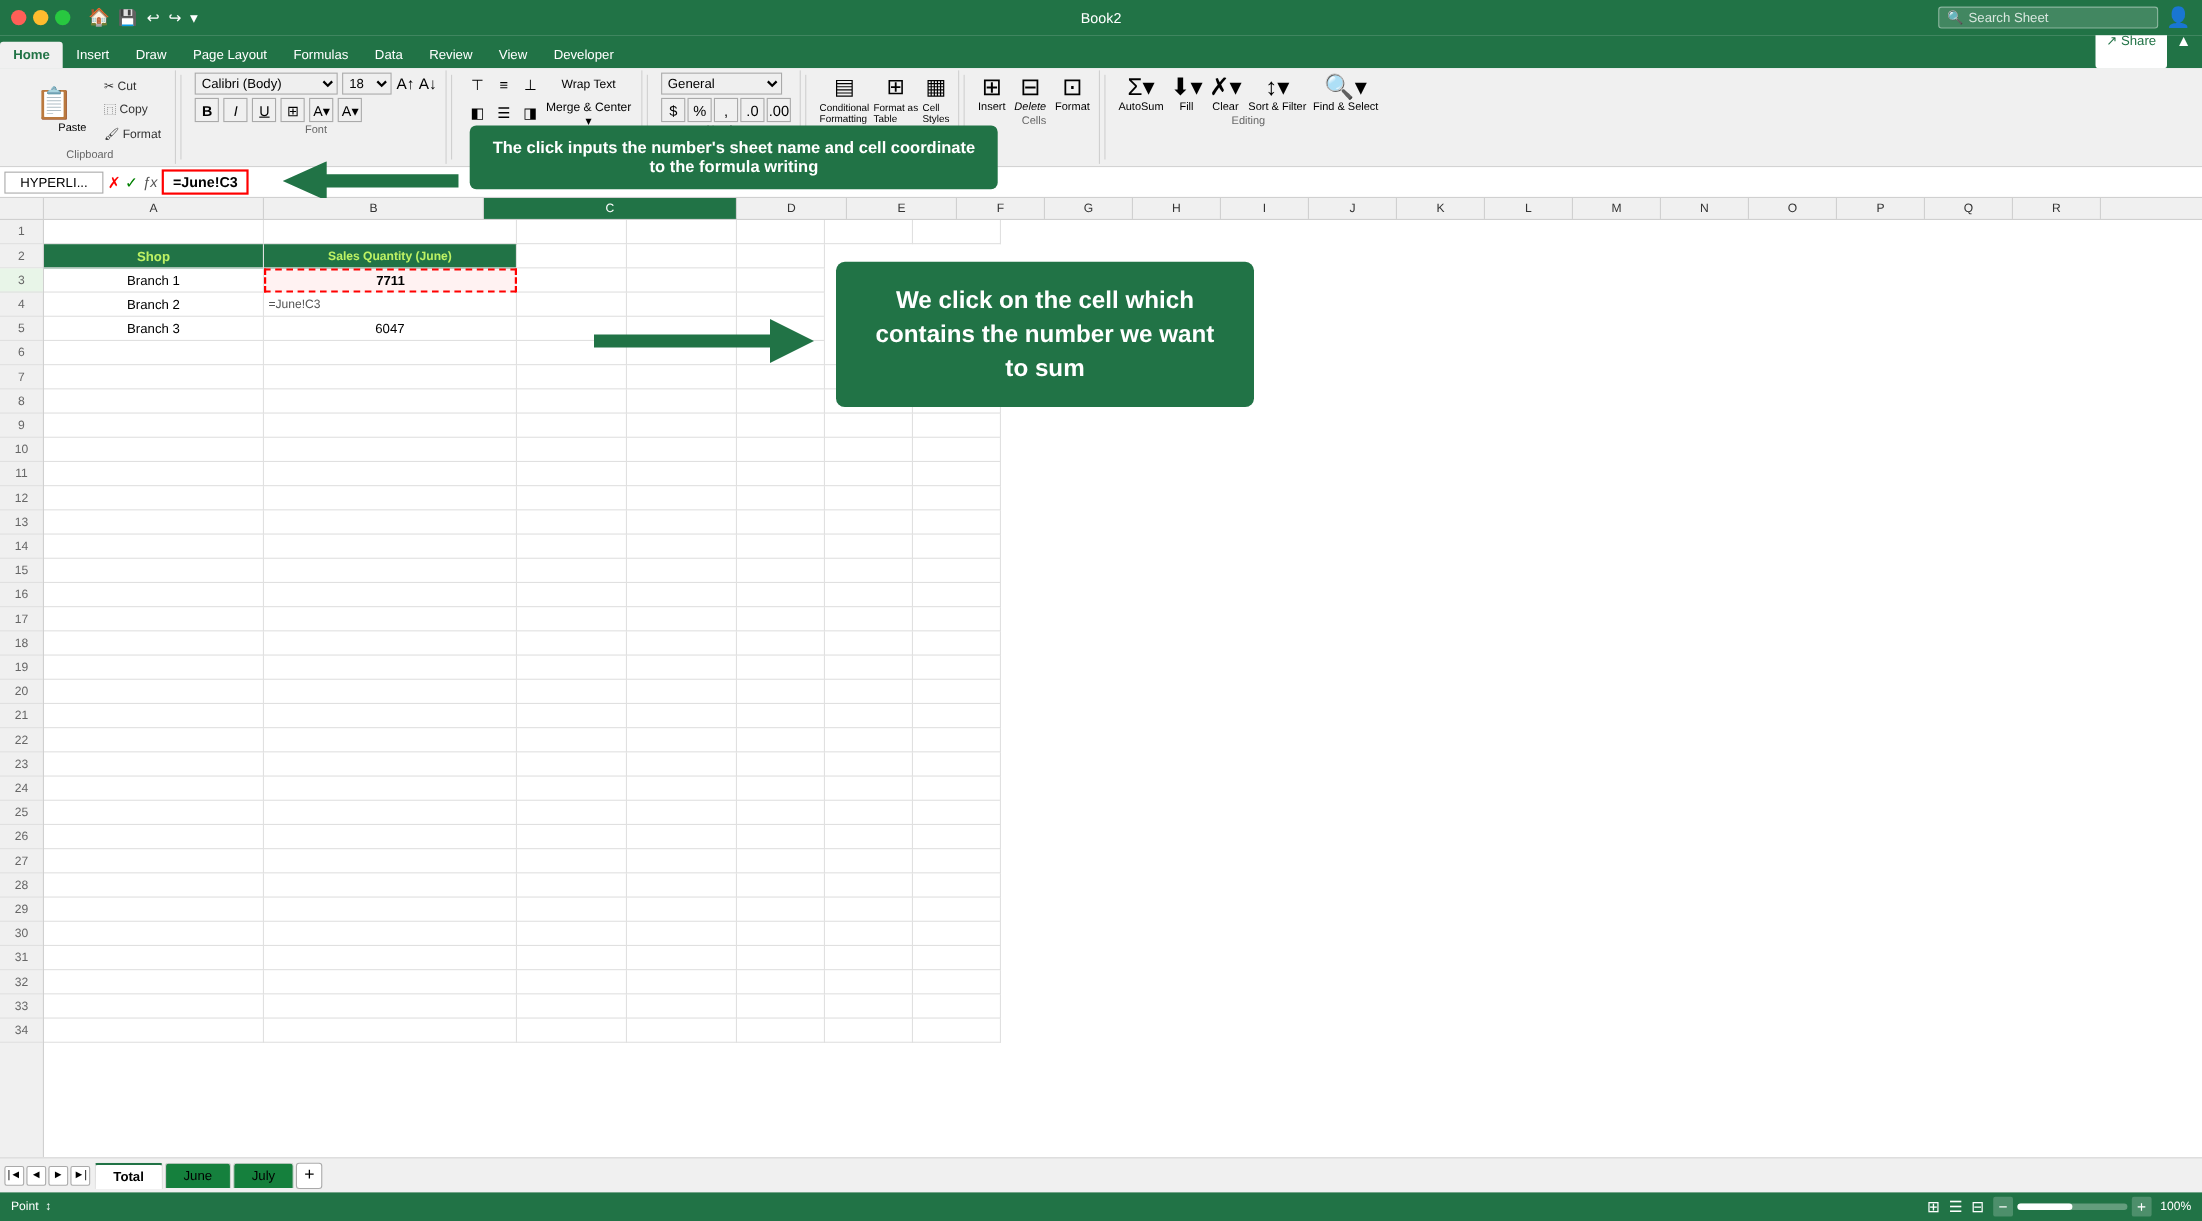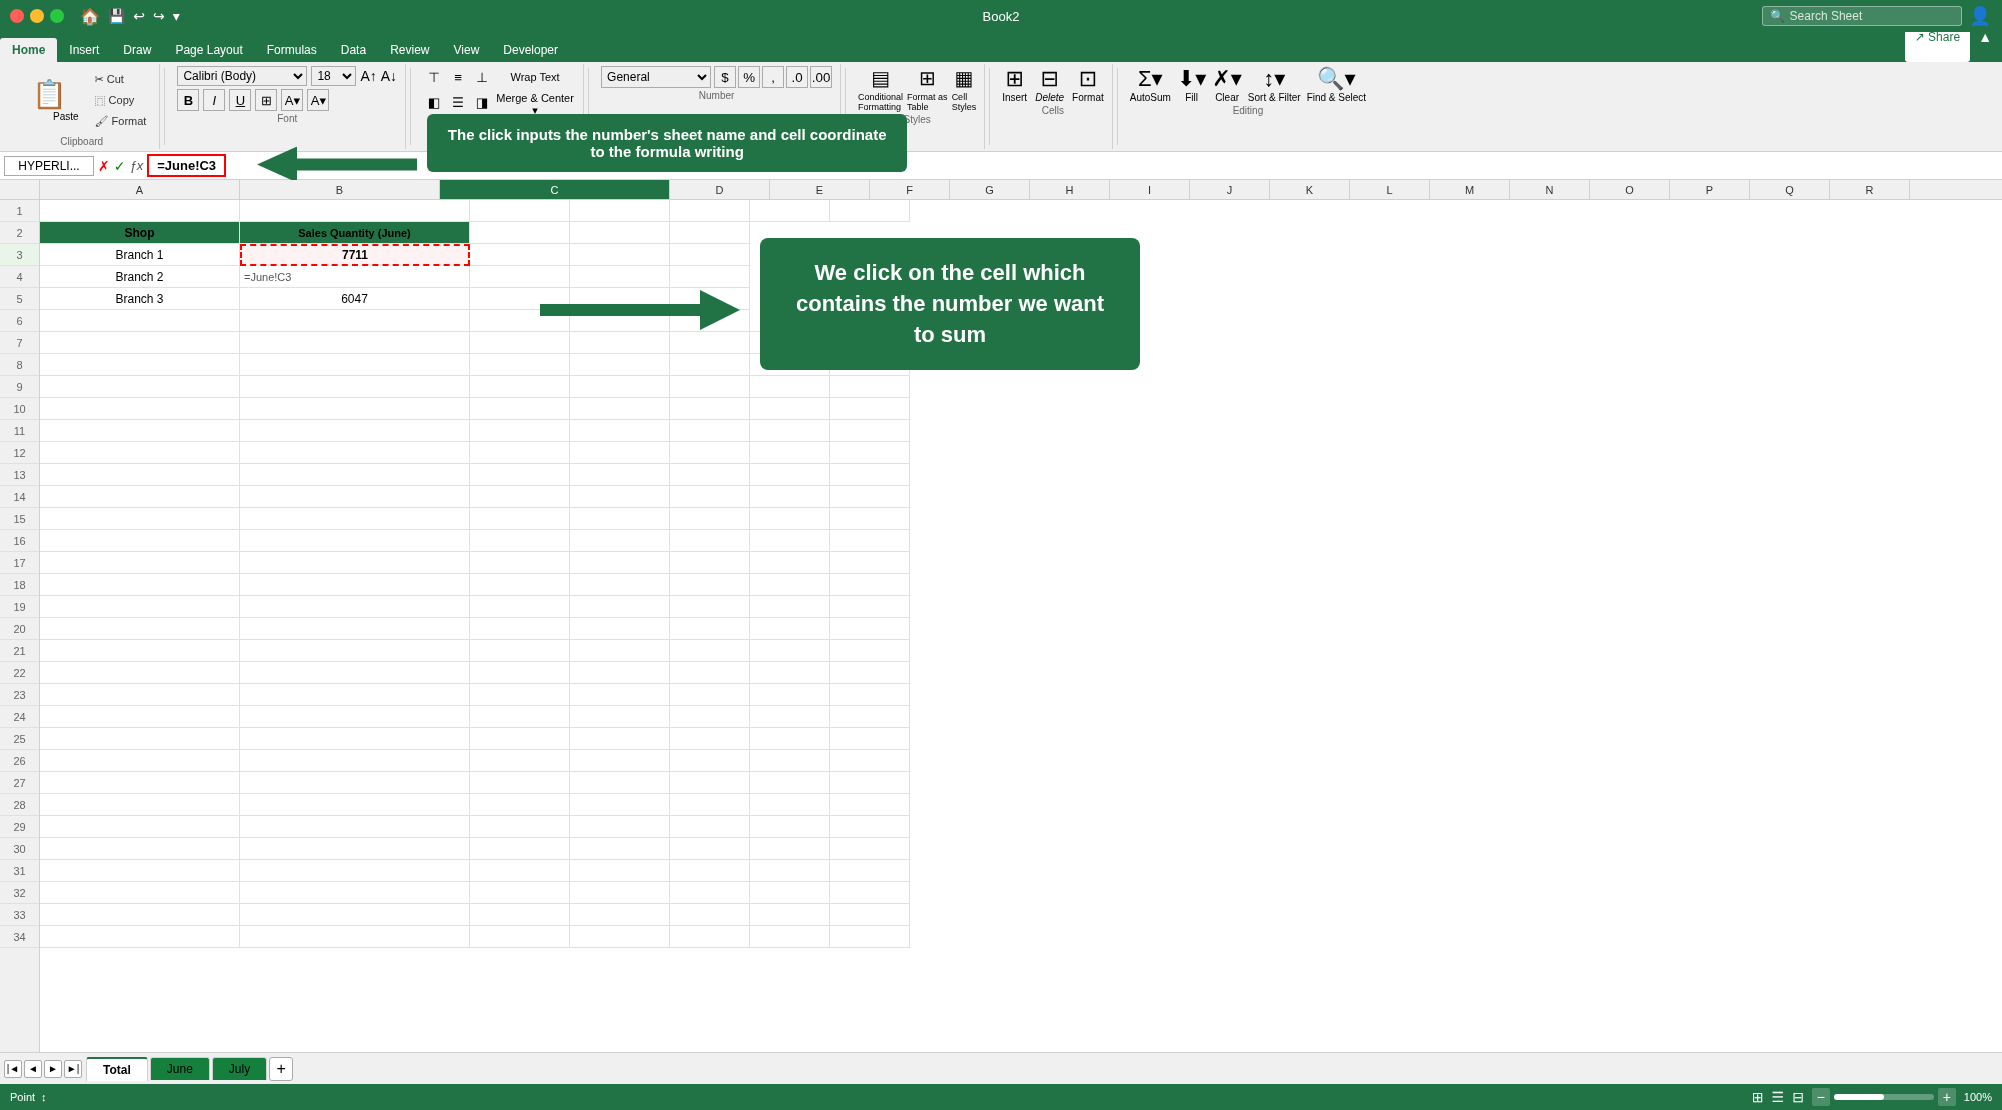--- a/index.html
+++ b/index.html
@@ -240,21 +240,21 @@
       display: flex;
       align-items: center;
       padding: 0 4px;
       font-size: 12px;
       cursor: cell;
       overflow: hidden;
       white-space: nowrap;
     }
     .cell.header-cell {
       background: #217346;
-      color: #000000;
+      color: #bef264;
       font-weight: bold;
       justify-content: center;
     }
     .cell.center { justify-content: center; }
     .cell.number { justify-content: flex-end; }
 
     
     .cell.dashed-selected {
       border: 2px dashed red;
       background: rgba(255,0,0,0.05);
@@ -472,21 +472,21 @@
         <button style="width:22px;height:22px;border:1px solid transparent;background:none;cursor:pointer;">◨</button>
         <button style="width:80px;height:22px;border:1px solid transparent;background:none;cursor:pointer;font-size:11px;">Merge &amp; Center ▾</button>
       </div>
     </div>
     <div class="ribbon-group-label">Alignment</div>
   </div>
 
   <div class="divider-v"></div>
 
   <div class="ribbon-group">
-    <div style="display:flex;flex-direction:row;gap:3px;">
+    <div style="display:flex;flex-direction:column;gap:3px;">
       <select style="width:110px;font-size:12px;border:1px solid #aaa;padding:1px;">
         <option>General</option>
       </select>
       <div style="display:flex;gap:2px;">
         <button style="width:22px;height:22px;border:1px solid #aaa;background:none;cursor:pointer;">$</button>
         <button style="width:22px;height:22px;border:1px solid #aaa;background:none;cursor:pointer;">%</button>
         <button style="width:22px;height:22px;border:1px solid #aaa;background:none;cursor:pointer;">,</button>
         <button style="width:22px;height:22px;border:1px solid #aaa;background:none;cursor:pointer;">.0</button>
         <button style="width:22px;height:22px;border:1px solid #aaa;background:none;cursor:pointer;">.00</button>
       </div>

